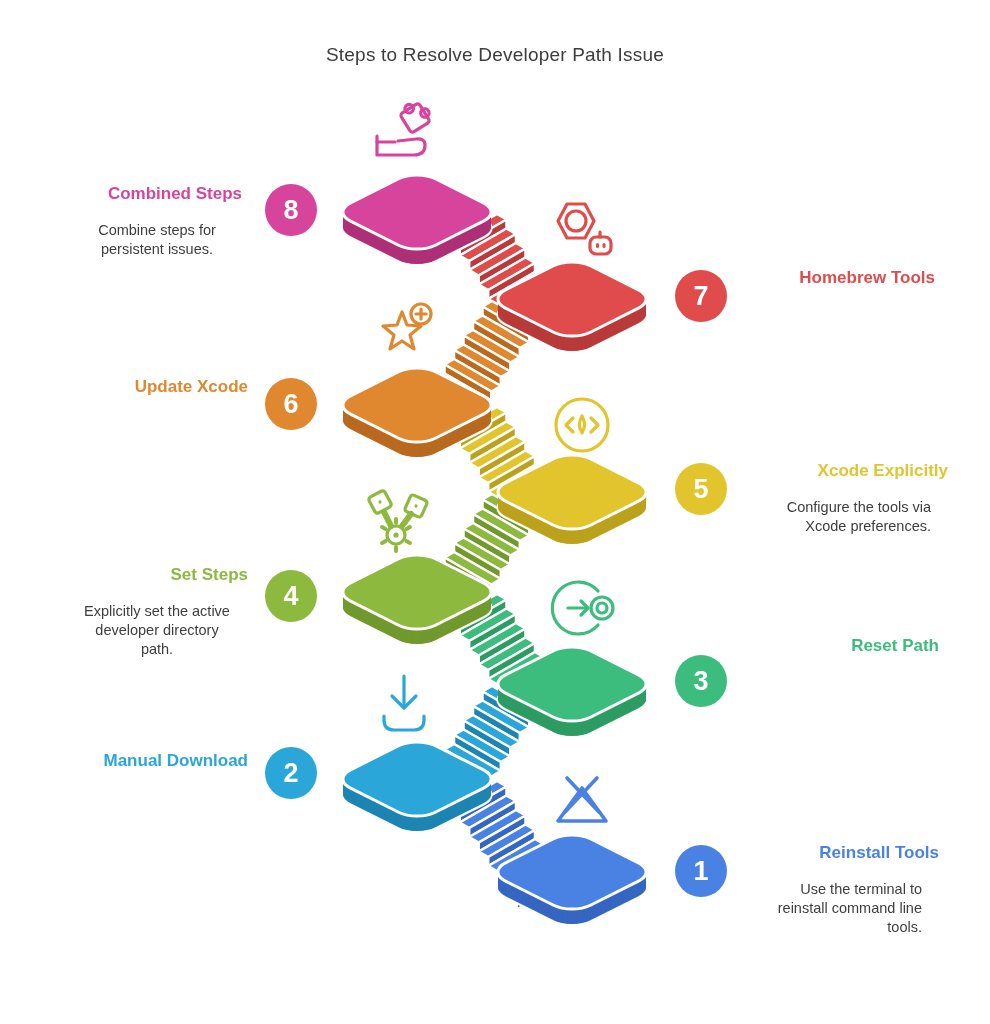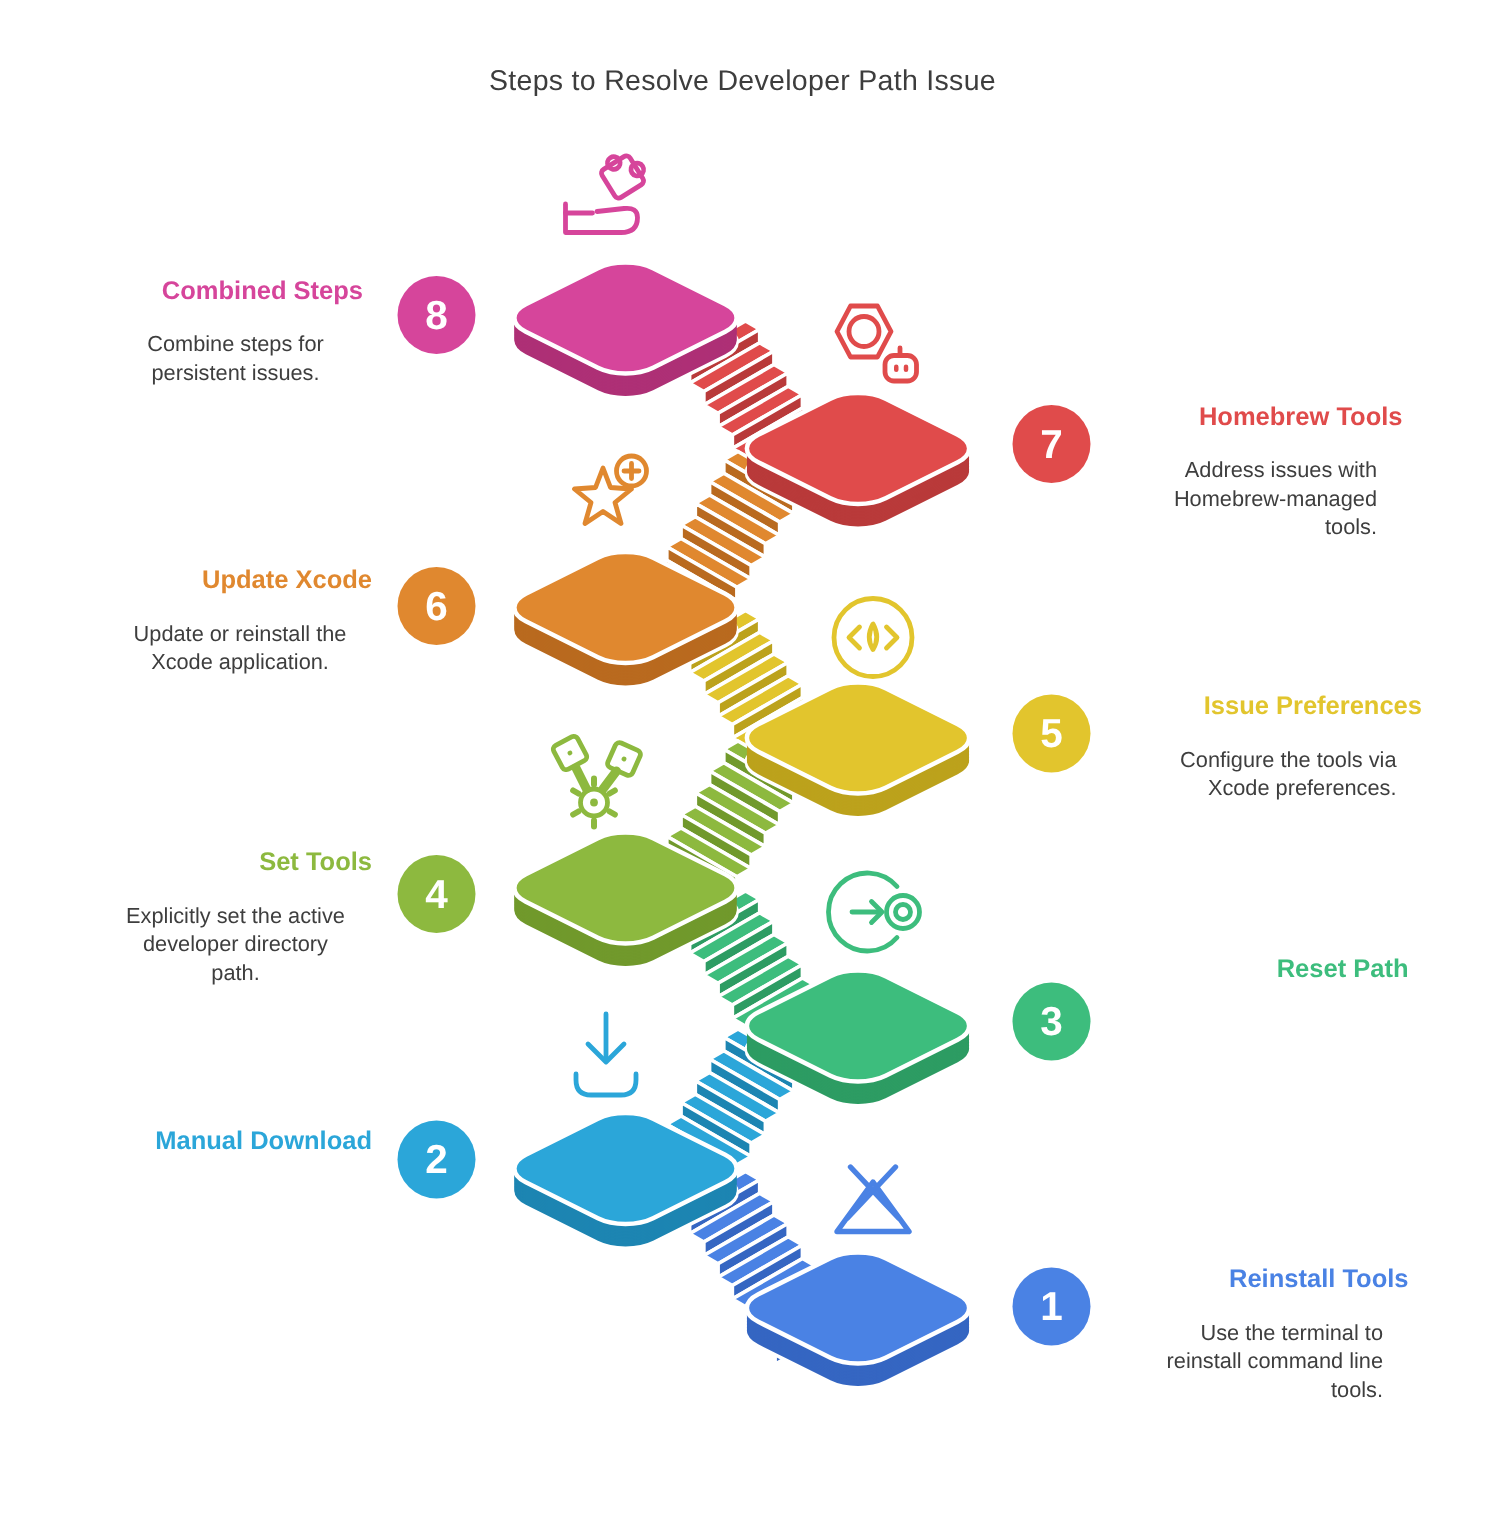--- a/index.html
+++ b/index.html
@@ -345,55 +345,53 @@
         <rect x="50" y="47" width="21" height="17" rx="6"></rect>
         <rect x="56" y="53" width="3" height="5" rx="1.5" fill="currentColor" stroke="none"></rect>
         <rect x="62.5" y="53" width="3" height="5" rx="1.5" fill="currentColor" stroke="none"></rect>
       </svg>
     </div>
     <div class="badge pos-b7">
         <span>7</span>
       </div>
     <div class="label right pos-l7">
       <h2>Homebrew Tools</h2>
-      <p>Address issues with Homebrew-managed tools.</p>
     </div>
   </div>
 
   <div class="step" style="--sc: #E0882F;">
     <div class="icon pos-i6">
       <svg viewBox="0 0 84 84" fill="none" stroke="currentColor" stroke-width="3.2" stroke-linecap="round" stroke-linejoin="round">
         <path d="M40 24 L45 37 L59 38 L48 47 L52 61 L40 53 L28 61 L32 47 L21 38 L35 37 Z"></path>
         <circle cx="59" cy="26" r="10"></circle>
         <path d="M59 21 V31 M54 26 H64"></path>
       </svg>
     </div>
     <div class="badge pos-b6">
         <span>6</span>
       </div>
     <div class="label left pos-l6">
       <h2>Update Xcode</h2>
-      <p>Update or reinstall the Xcode application.</p>
     </div>
   </div>
 
   <div class="step" style="--sc: #E2C52D;">
     <div class="icon pos-i5">
       <svg viewBox="0 0 84 84" fill="none" stroke="currentColor" stroke-width="3.2" stroke-linecap="round" stroke-linejoin="round">
         <circle cx="42" cy="42" r="26"></circle>
         <path d="M33 35 L26 42 L33 49"></path>
         <path d="M51 35 L58 42 L51 49"></path>
         <path d="M42 33 q-5 9 0 17 q5 -8 0 -17 Z"></path>
       </svg>
     </div>
     <div class="badge pos-b5">
         <span>5</span>
       </div>
     <div class="label right pos-l5">
-      <h2>Issue Preferences</h2>
+      <h2>Xcode Explicitly</h2>
       <p>Configure the tools via Xcode preferences.</p>
     </div>
   </div>
 
   <div class="step" style="--sc: #8DB93F;">
     <div class="icon pos-i4">
       <svg viewBox="0 0 84 84" fill="none" stroke="currentColor" stroke-width="3.2" stroke-linecap="round" stroke-linejoin="round">
         <path d="M33 52 L26 38" stroke-width="6"></path>
         <path d="M44 52 L53 40" stroke-width="6"></path>
         <g transform="translate(22 28) rotate(-28)">
@@ -413,21 +411,21 @@
             <path d="M27.6 55 L24.1 53"></path>
           <path d="M48.4 67 L51.9 69"></path>
             <path d="M27.6 67 L24.1 69"></path>
         </g>
       </svg>
     </div>
     <div class="badge pos-b4">
         <span>4</span>
       </div>
     <div class="label left pos-l4">
-      <h2>Set Tools</h2>
+      <h2>Set Steps</h2>
       <p>Explicitly set the active developer directory path.</p>
     </div>
   </div>
 
   <div class="step" style="--sc: #3DBD7D;">
     <div class="icon pos-i3">
       <svg viewBox="0 0 84 84" fill="none" stroke="currentColor" stroke-width="3.2" stroke-linecap="round" stroke-linejoin="round">
         <path d="M58 25 A26 26 0 1 0 58 59"></path>
         <path d="M28 42 H47"></path>
         <path d="M41 35 L48 42 L41 49"></path>

